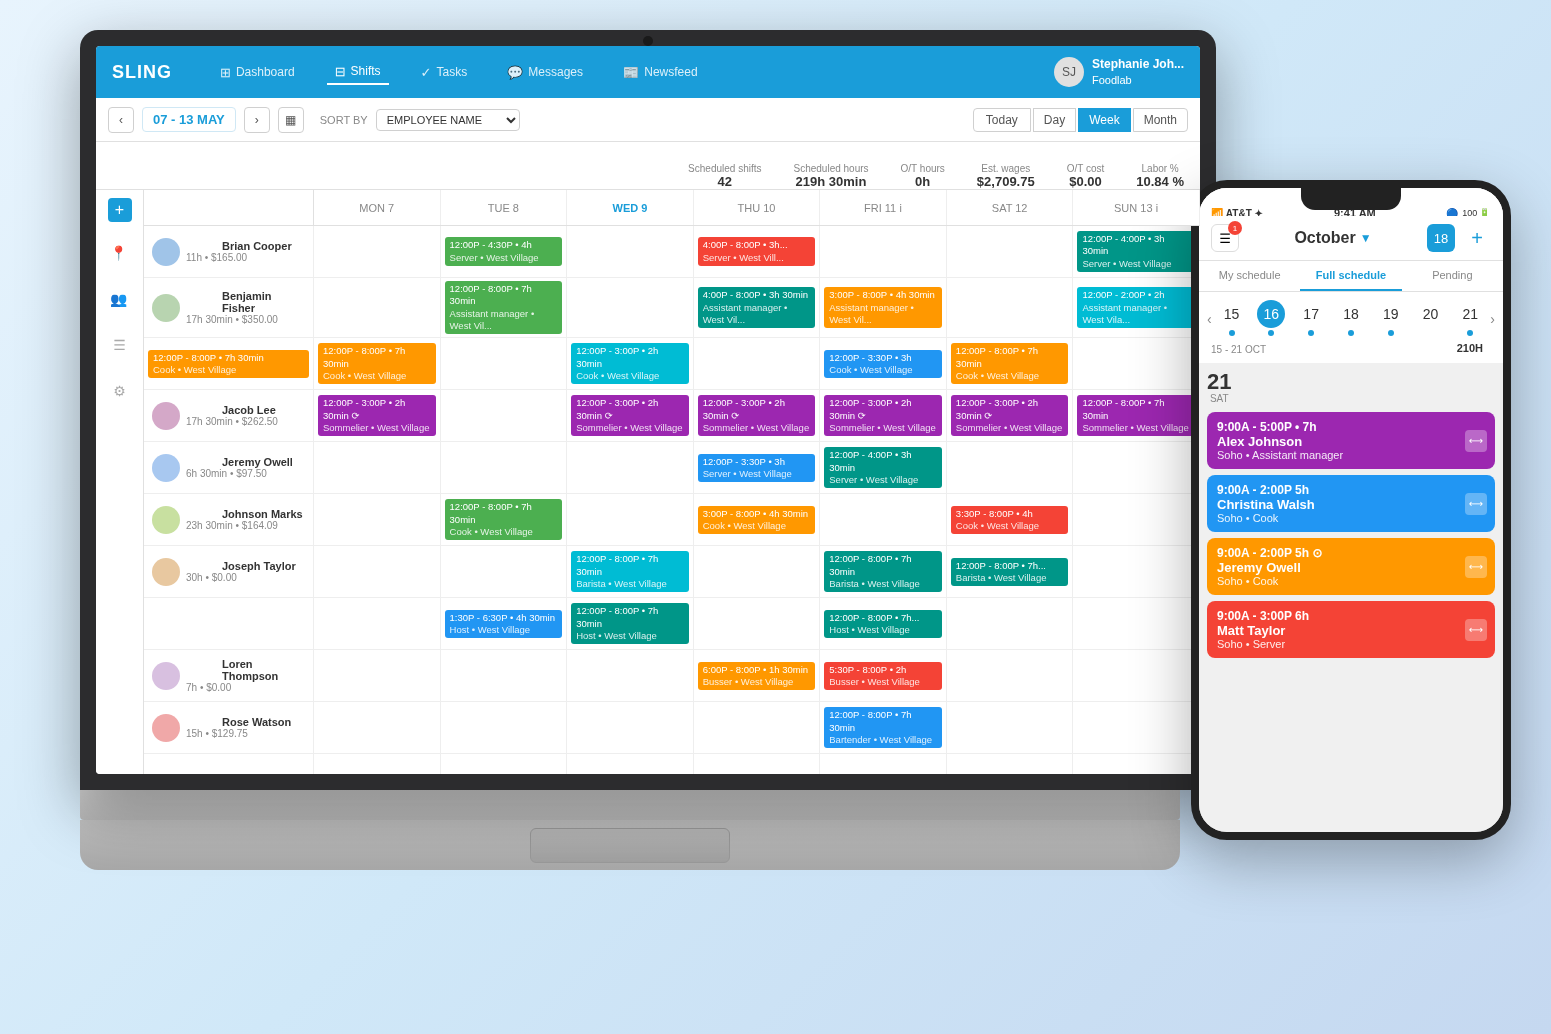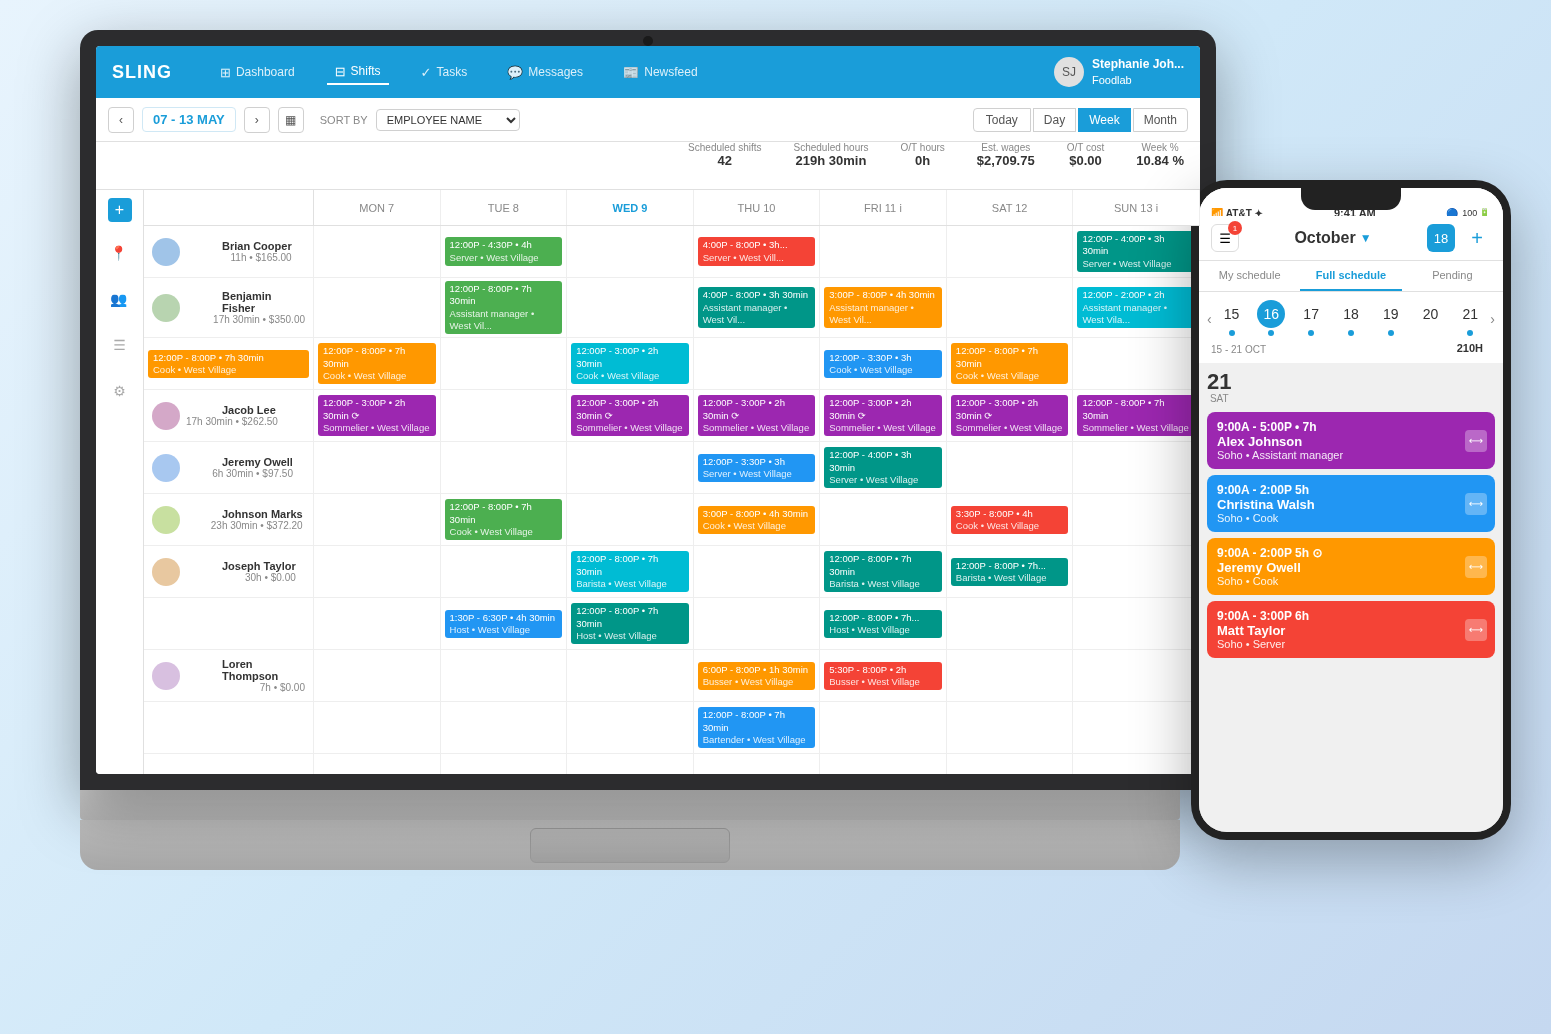--- a/index.html
+++ b/index.html
@@ -190,21 +190,21 @@
       cursor: pointer;
       color: #555;
     }
 
     
     .stats-bar {
       background: white;
       border-bottom: 1px solid #e0e0e0;
       height: 48px;
       display: flex;
-      align-items: flex-start;
+      align-items: flex-end;
       justify-content: flex-end;
       padding: 0 16px;
       gap: 32px;
       flex-shrink: 0;
     }
     .stat-item { text-align: center; }
     .stat-label { font-size: 10px; color: #888; }
     .stat-value { font-size: 13px; font-weight: 600; color: #333; }
 
     
@@ -298,21 +298,21 @@
     }
     .emp-avatar {
       width: 28px;
       height: 28px;
       border-radius: 50%;
       background: #c0c0c0;
       flex-shrink: 0;
     }
     .emp-info { }
     .emp-name { font-size: 11px; font-weight: 600; color: #333; margin-left: 36px; }
-    .emp-role { font-size: 10px; color: #888; text-align: right; }
+    .emp-role { font-size: 10px; color: #888; }
     .shift-cell {
       padding: 3px 4px;
       border-right: 1px solid #eee;
       display: flex;
       flex-direction: column;
       gap: 2px;
       justify-content: center;
     }
     .shift-block {
       border-radius: 3px;
@@ -671,21 +671,21 @@
         </div>
         <div class="stat-item">
           <div class="stat-label">Est. wages</div>
           <div class="stat-value">$2,709.75</div>
         </div>
         <div class="stat-item">
           <div class="stat-label">O/T cost</div>
           <div class="stat-value">$0.00</div>
         </div>
         <div class="stat-item">
-          <div class="stat-label">Week %</div>
+          <div class="stat-label">Labor %</div>
           <div class="stat-value">10.84 %</div>
         </div>
       </div>
 
       <div class="main-area">
 
         <div class="sidebar-icons">
           <div class="add-btn">+</div>
           <div class="sidebar-icon blue">📍</div>
           <div class="sidebar-icon">👥</div>
@@ -823,21 +823,21 @@
               </div>
               <div class="shift-cell"></div>
               <div class="shift-cell"></div>
             </div>
 
             <div class="employee-row">
               <div class="employee-cell">
                 <div class="emp-avatar" style="background:#c8e0a0;"></div>
                 <div class="emp-info">
                   <div class="emp-name">Johnson Marks</div>
-                  <div class="emp-role">23h 30min • $372.20</div>
+                  <div class="emp-role">23h 30min • $164.09</div>
                 </div>
               </div>
               <div class="shift-cell"></div>
               <div class="shift-cell">
                 <div class="shift-block bg-green">12:00P - 8:00P • 7h 30min<br><span style="opacity:0.85">Cook • West Village</span></div>
               </div>
               <div class="shift-cell"></div>
               <div class="shift-cell">
                 <div class="shift-block bg-orange">3:00P - 8:00P • 4h 30min<br><span style="opacity:0.85">Cook • West Village</span></div>
               </div>
@@ -902,20 +902,27 @@
                 <div class="shift-block bg-orange">6:00P - 8:00P • 1h 30min<br><span style="opacity:0.85">Busser • West Village</span></div>
               </div>
               <div class="shift-cell">
                 <div class="shift-block bg-red">5:30P - 8:00P • 2h<br><span style="opacity:0.85">Busser • West Village</span></div>
               </div>
               <div class="shift-cell"></div>
               <div class="shift-cell"></div>
             </div>
 
             <div class="employee-row">
+              <div class="employee-cell">
+                <div class="emp-avatar" style="background:#f0a8a8;"></div>
+                <div class="emp-info">
+                  <div class="emp-name">Rose Watson</div>
+                  <div class="emp-role">15h • $129.75</div>
+                </div>
+              </div>
               <div class="shift-cell"></div>
               <div class="shift-cell"></div>
               <div class="shift-cell"></div>
               <div class="shift-cell"></div>
               <div class="shift-cell">
                 <div class="shift-block bg-blue">12:00P - 8:00P • 7h 30min<br><span style="opacity:0.85">Bartender • West Village</span></div>
               </div>
               <div class="shift-cell"></div>
               <div class="shift-cell"></div>
             </div>

